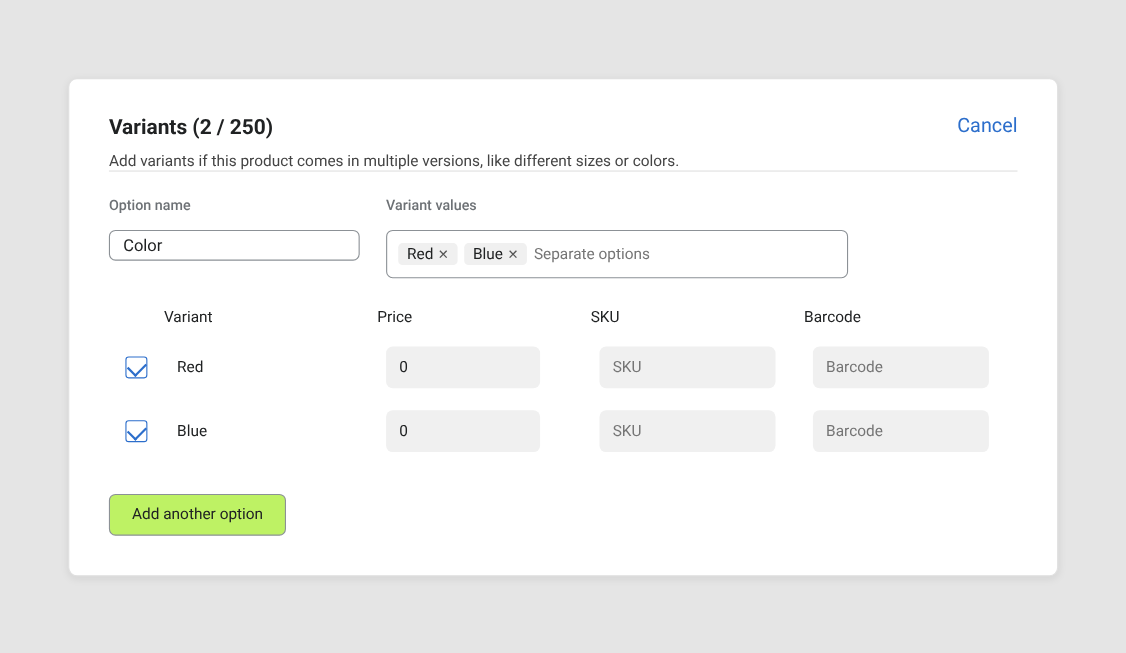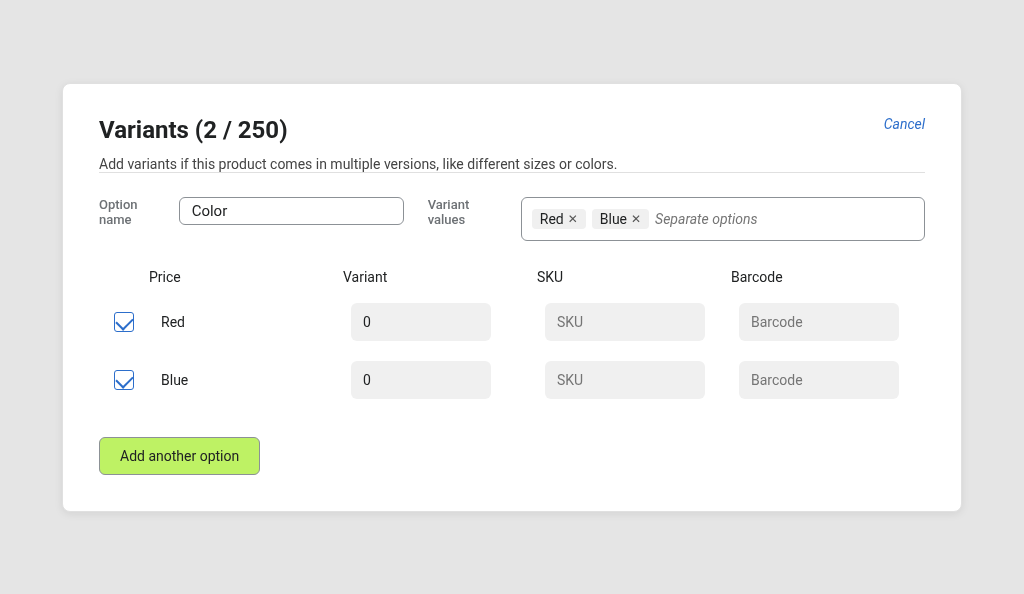--- a/index.html
+++ b/index.html
@@ -30,33 +30,32 @@
     }
 
     .modal-header {
       display: flex;
       align-items: flex-start;
       justify-content: space-between;
       margin-bottom: 12px;
     }
 
     .modal-title {
-      font-size: 24px;
+      font-size: 19px;
       font-weight: 700;
       color: #202223;
     }
 
     .cancel-link {
       color: #2c6ecb;
-      font-size: 14px;
+      font-size: 18px;
       cursor: pointer;
       background: none;
       border: none;
       text-decoration: none;
-      font-style: italic;
     }
 
     .modal-description {
       font-size: 14px;
       color: #444;
     }
 
     .divider {
       border: none;
       border-top: 1px solid #e0e0e0;
@@ -65,21 +64,21 @@
 
     .option-row {
       display: flex;
       gap: 24px;
       align-items: flex-start;
       margin-bottom: 28px;
     }
 
     .field-group {
       display: flex;
-      flex-direction: row;
+      flex-direction: column;
       gap: 14px;
     }
 
     .field-label {
       font-size: 13px;
       color: #6d7175;
       font-weight: 500;
     }
 
     .option-name-input {
@@ -126,21 +125,20 @@
     }
 
     .tag-input {
       border: none;
       outline: none;
       font-size: 14px;
       color: #8c9196;
       flex: 1;
       min-width: 100px;
       background: transparent;
-      font-style: italic;
     }
 
     .variants-table {
       width: 100%;
       margin-bottom: 20px;
     }
 
     .table-header {
       display: grid;
       grid-template-columns: 50px 1fr 1fr 1fr 1fr;
@@ -285,22 +283,22 @@
           <span class="tag-remove">✕</span>
         </span>
         <input type="text" class="tag-input" placeholder="Separate options" style="">
       </div>
     </div>
   </div>
 
   <div class="variants-table">
     <div class="table-header">
       <div></div>
+      <div class="col-header">Variant</div>
       <div class="col-header">Price</div>
-      <div class="col-header">Variant</div>
       <div class="col-header">SKU</div>
       <div class="col-header">Barcode</div>
     </div>
 
     <div class="table-row">
       <div class="checkbox-cell">
         <input type="checkbox" class="variant-checkbox" checked="" style="">
       </div>
       <div class="variant-name">Red</div>
       <div>

